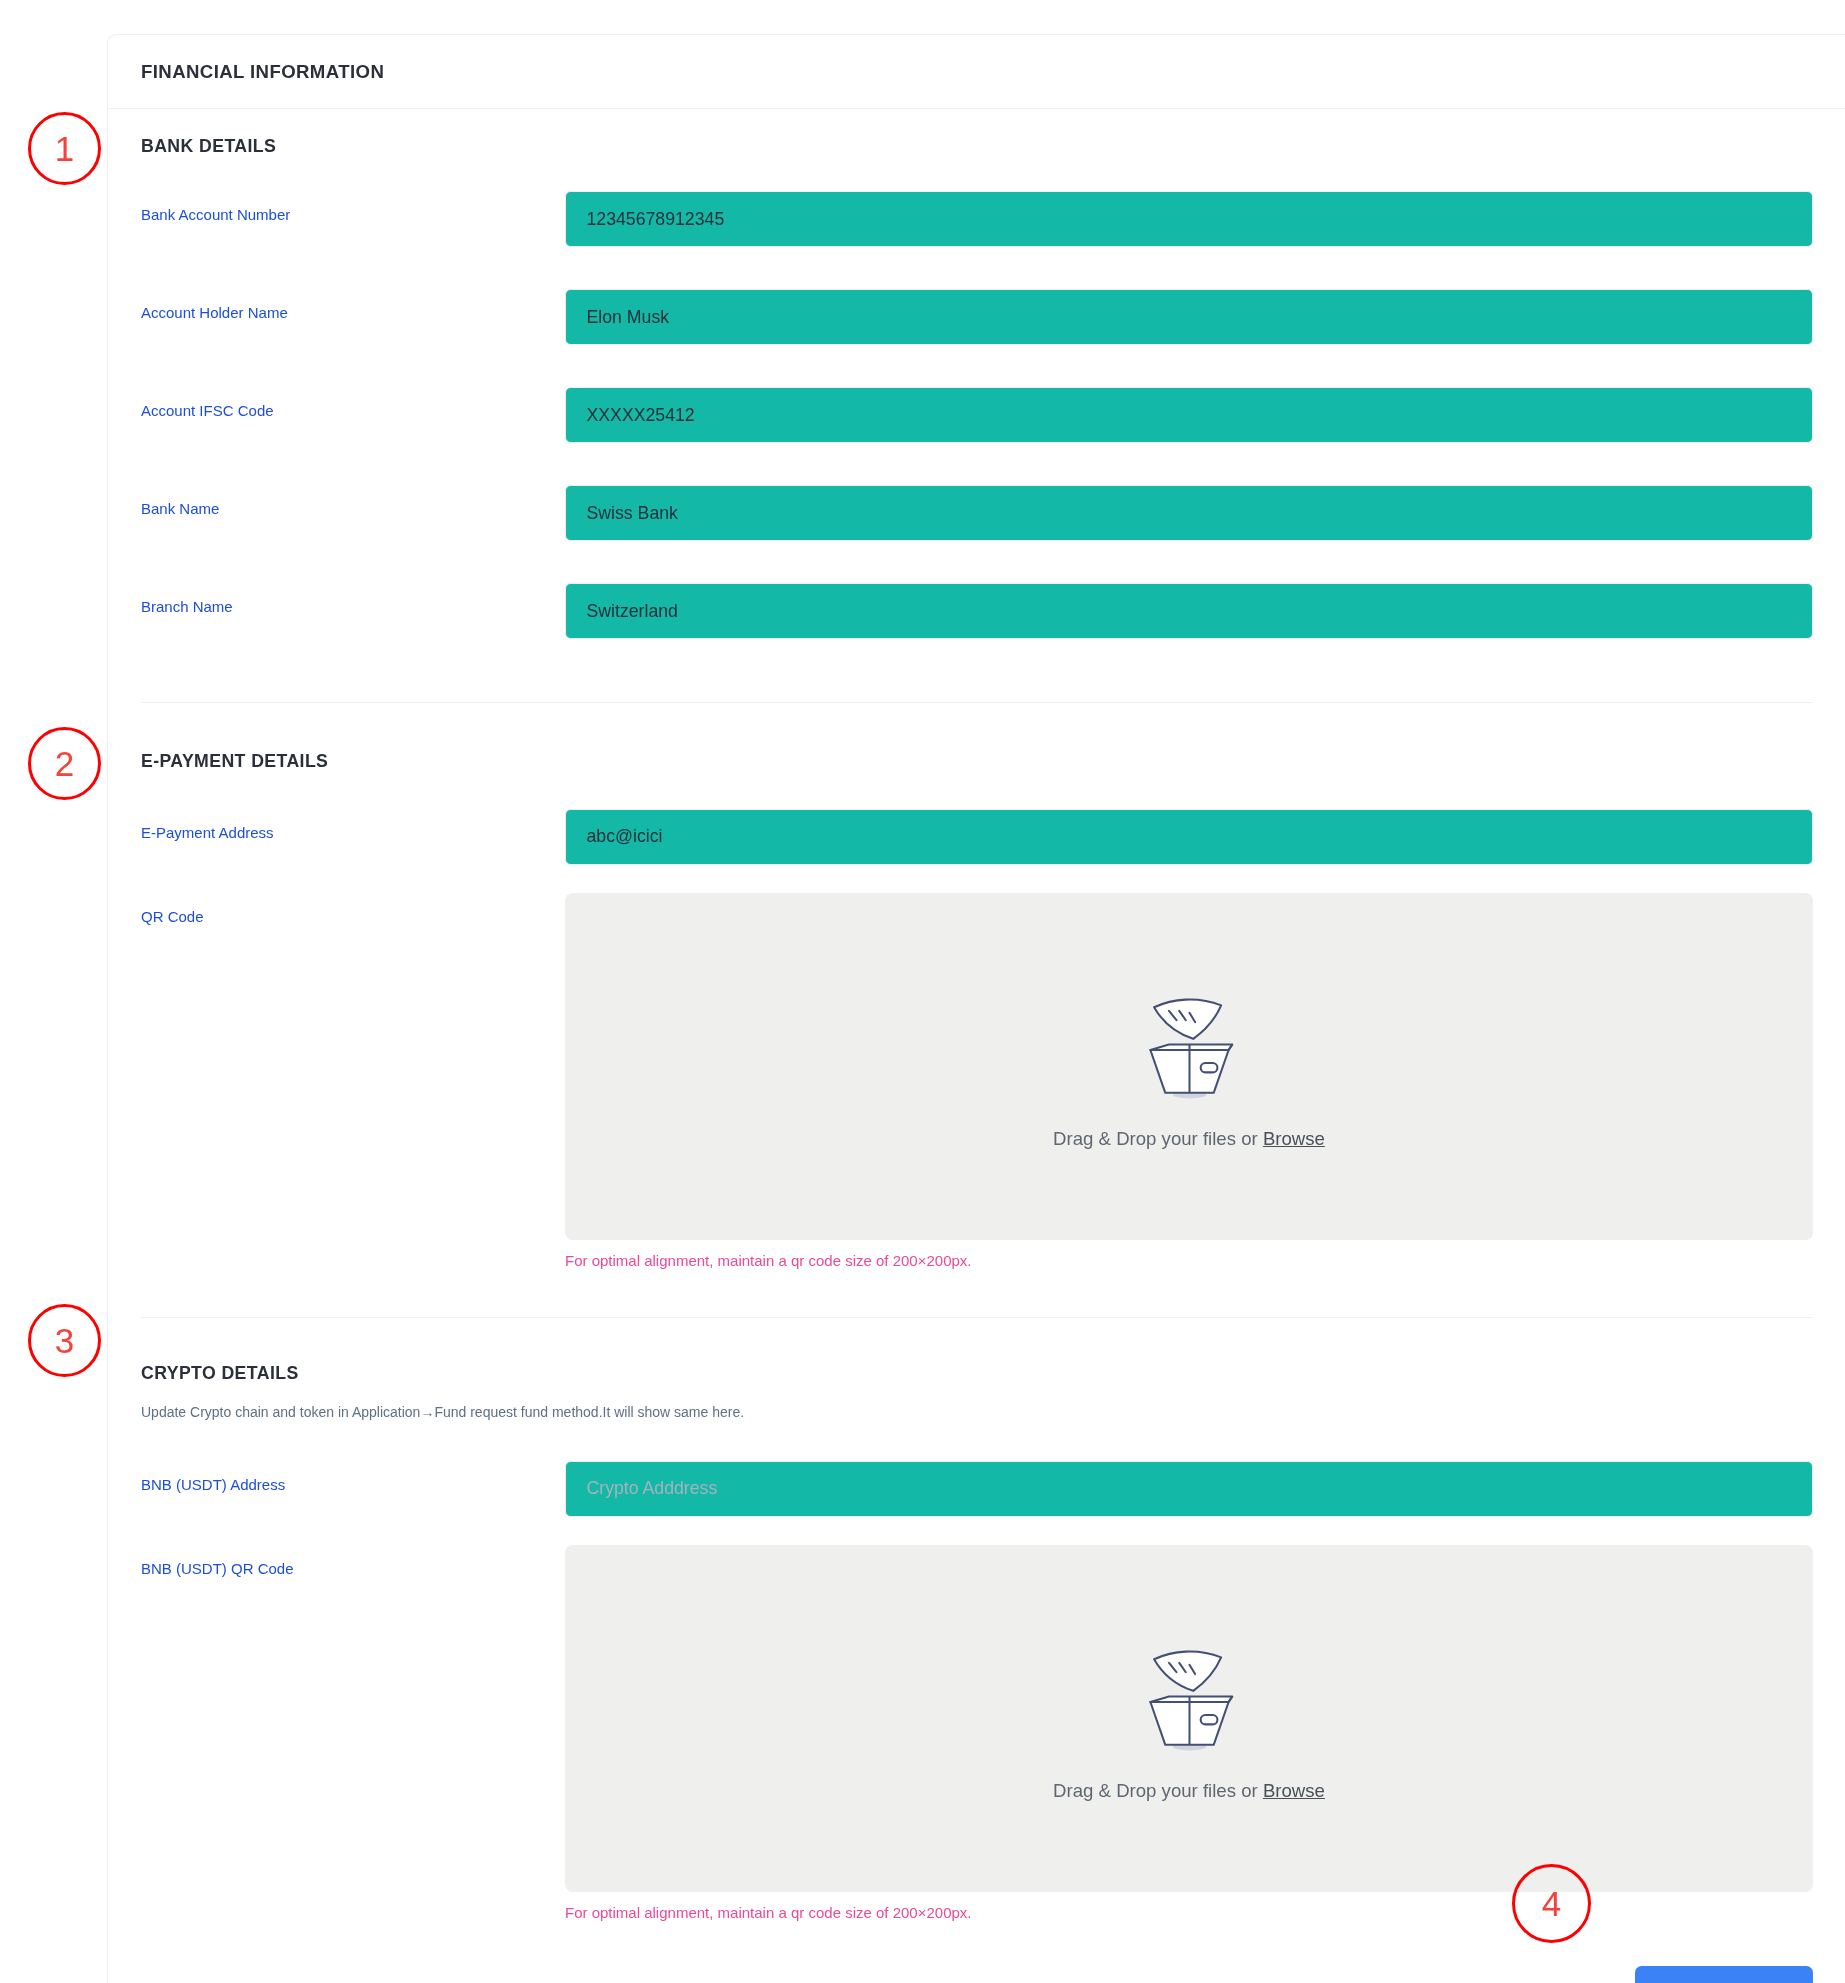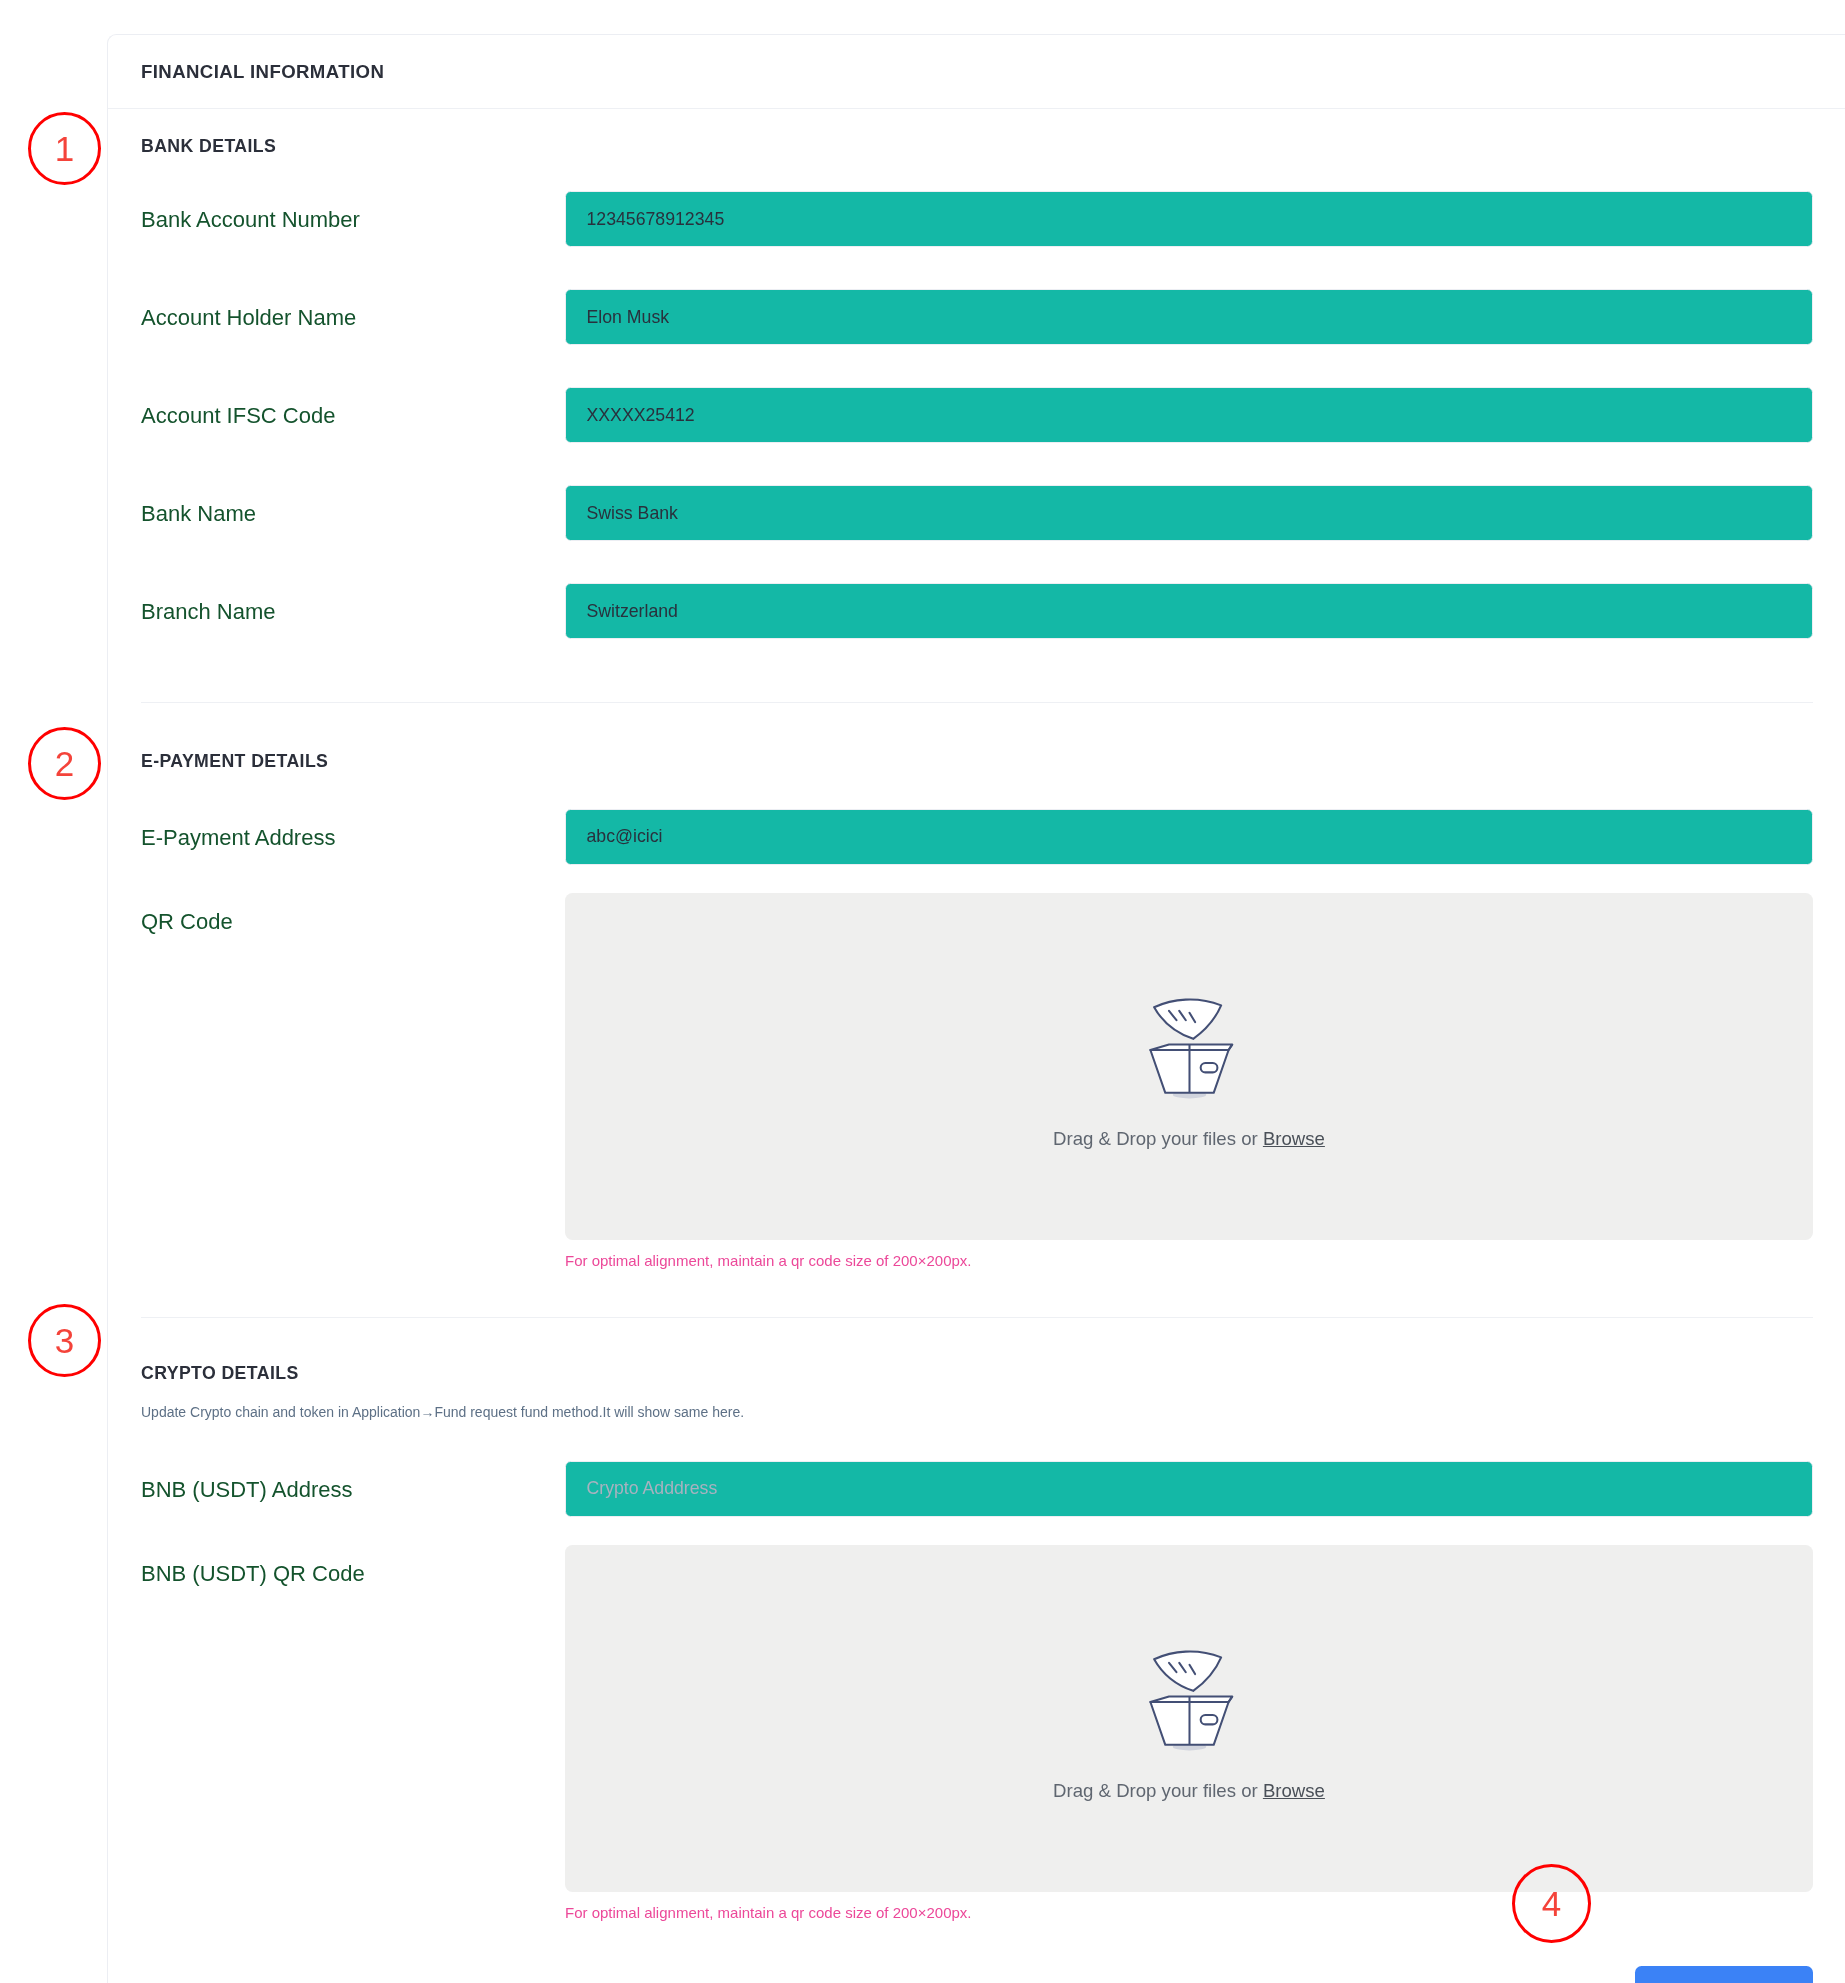--- a/index.html
+++ b/index.html
@@ -73,22 +73,22 @@
   }
 
   
   .row {
     display: flex;
     align-items: flex-start;
   }
   .row-label {
     width: 424px;
     flex: 0 0 424px;
-    font-size: 22px;
-    color: #14532d;
+    font-size: 15px;
+    color: #1d4ed8;
     padding-top: 15px;
     line-height: 1.25;
   }
   .field {
     flex: 1 1 auto;
   }
   .input {
     width: 100%;
     height: 56px;
     box-sizing: border-box;

